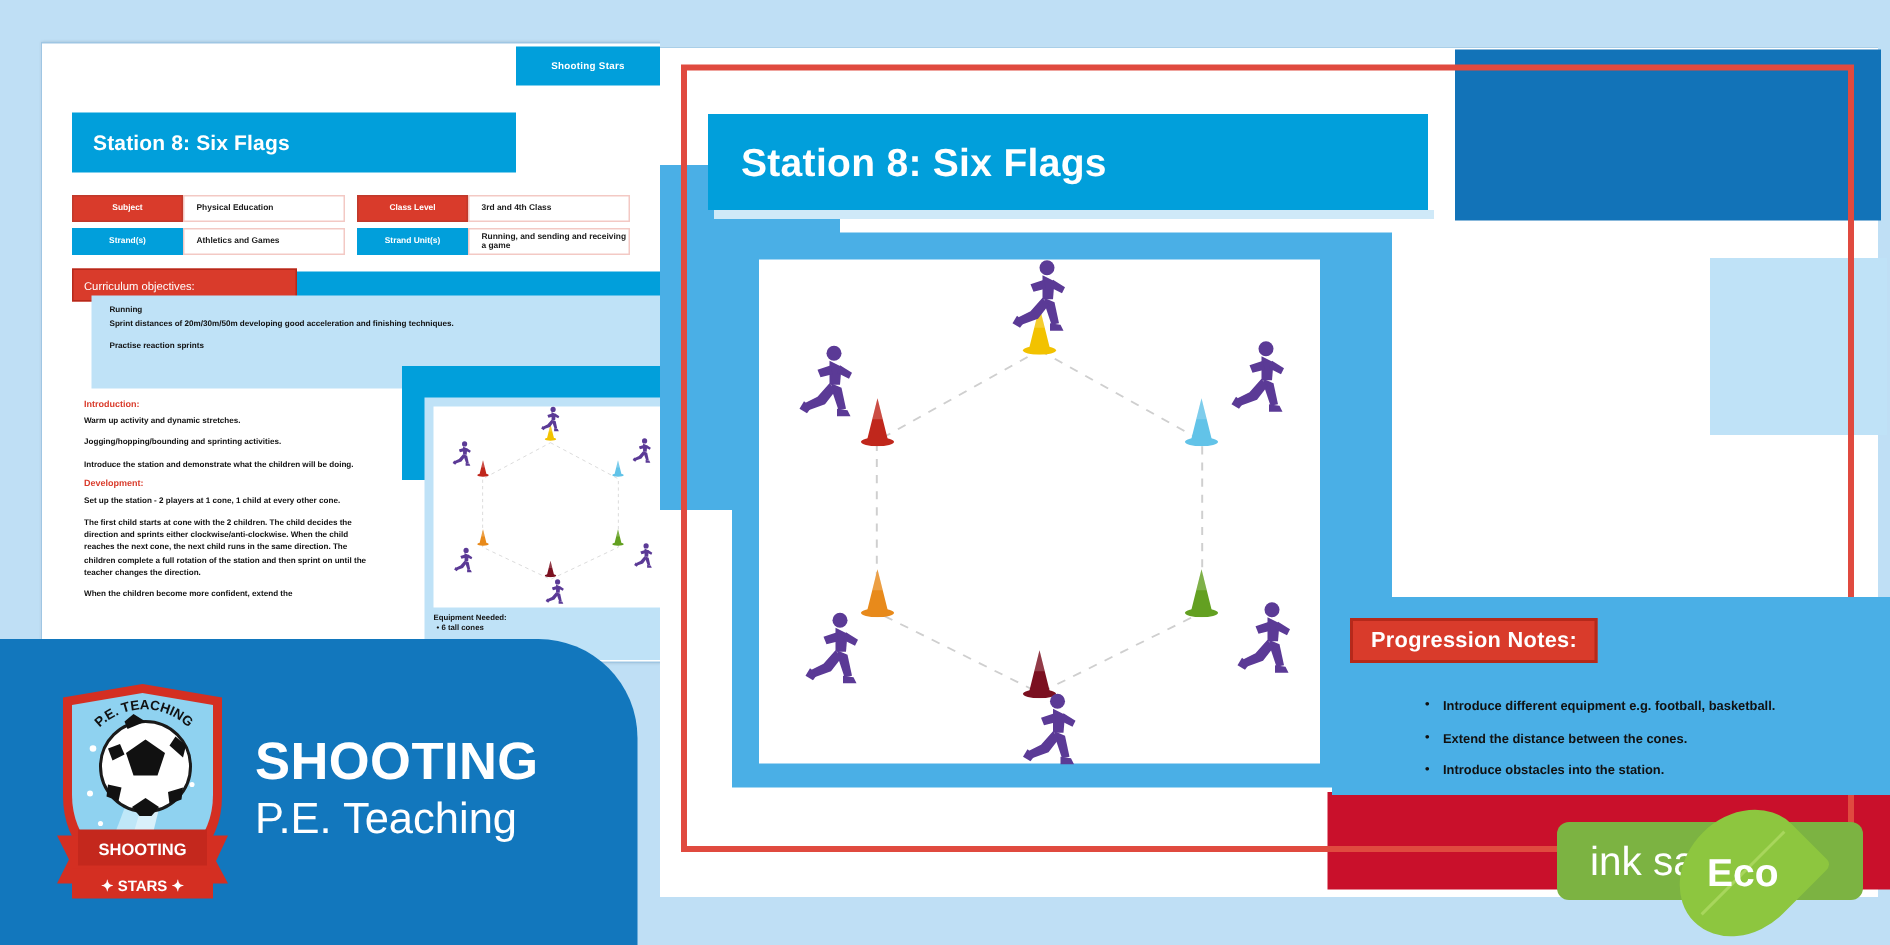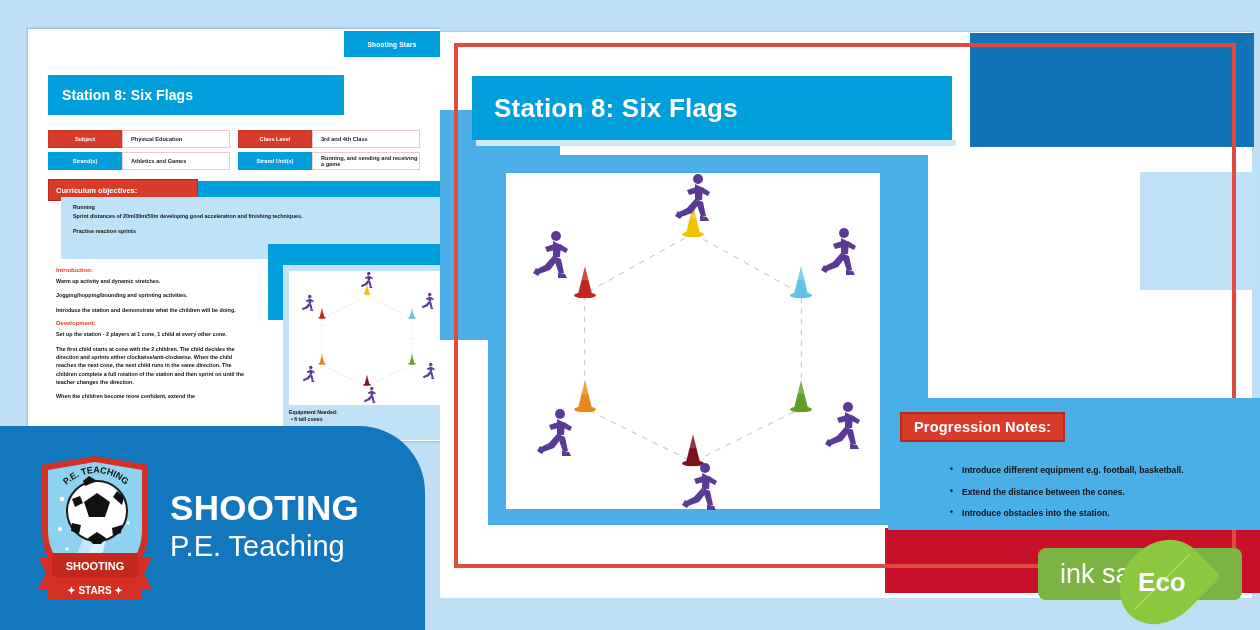--- a/index.html
+++ b/index.html
@@ -43,21 +43,21 @@
     flex:1;border:1px solid #f3c9c4;background:#fff;margin-right:8px;
     display:flex;align-items:center;padding-left:8px;
   }
   .meta-val span{color:#1b1b1b;font-size:5.6px;font-weight:bold;}
   .meta-val.wide{margin-right:0;}
 
   .doc-curr-head{
     position:absolute;left:20px;top:150px;width:148px;height:20px;
     background:#d93b2b;border:1.8px solid #b5291b;display:flex;align-items:center;
   }
-  .doc-curr-head span{color:#fff;font-size:7.5px;font-weight:bold;padding-left:7px;text-align:center;}
+  .doc-curr-head span{color:#fff;font-size:7.5px;font-weight:normal;padding-left:7px;text-align:center;}
   .doc-curr-bluebar{position:absolute;left:168px;top:152px;width:246px;height:66px;background:#019fdb;}
   .doc-curr-box{
     position:absolute;left:33px;top:168px;width:381px;height:62px;background:#bfe2f7;
     padding:7px 10px;box-sizing:border-box;
   }
   .doc-curr-box .h{font-size:5.4px;font-weight:bold;color:#111;margin:0 0 2px 2px;}
   .doc-curr-box .p{font-size:5.4px;font-weight:bold;color:#111;margin:0 0 7px 2px;line-height:1.5;}
 
   .doc-body{position:absolute;left:28px;top:238px;width:196px;}
   .doc-body .hd{color:#d93b2b;font-size:6px;font-weight:bold;margin:0 0 4px 0;}

